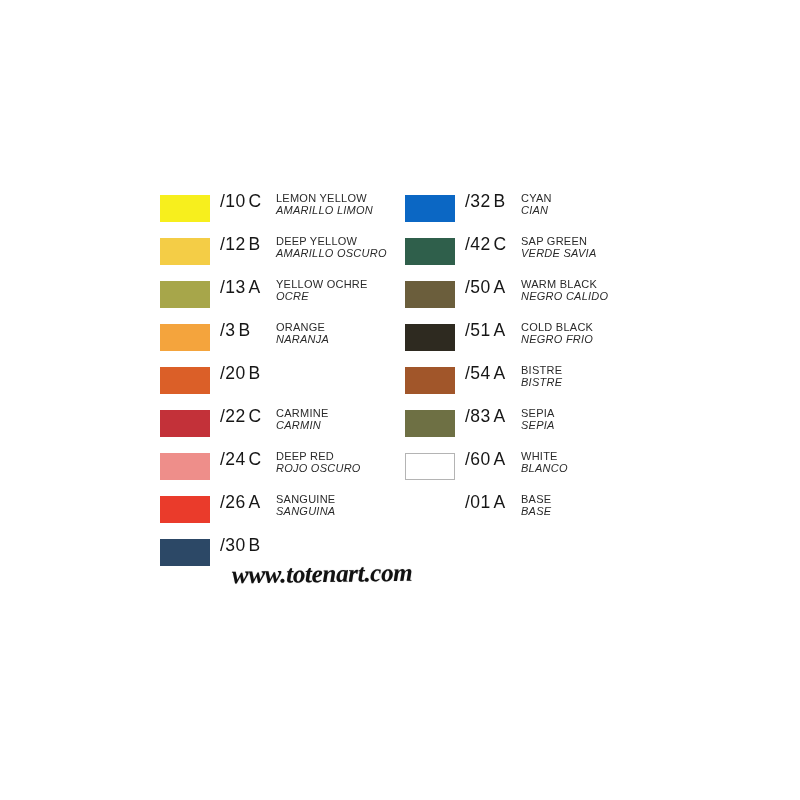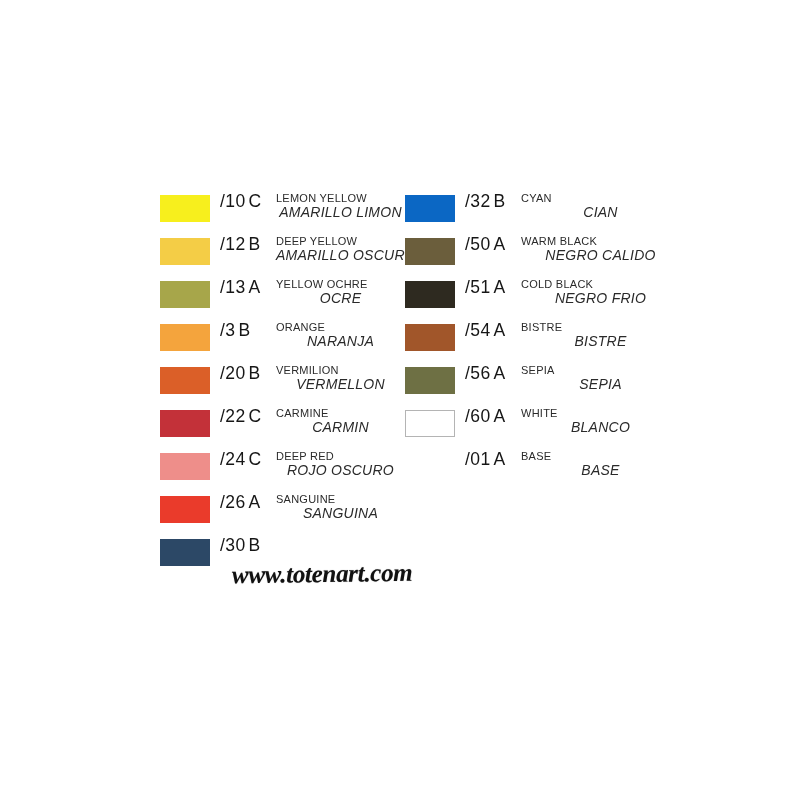--- a/index.html
+++ b/index.html
@@ -91,29 +91,28 @@
   }
   .name-en {
     font-size: 11px;
     letter-spacing: 0.25px;
     color: #2a2a2a;
     text-transform: uppercase;
     white-space: nowrap;
     display: block;
   }
   .name-es {
-    font-size: 14px;
+    font-size: 11px;
     letter-spacing: 0.25px;
     color: #2a2a2a;
     font-style: italic;
     text-transform: uppercase;
     white-space: nowrap;
     display: block;
     margin-top: 1px;
-    text-align: center;
   }
 
   .watermark {
     position: absolute;
     left: 232px;
     top: 560px;
     font-family: "Liberation Serif", serif;
     font-style: italic;
     font-weight: bold;
     font-size: 25px;
@@ -169,24 +168,20 @@
           <div class="names-cell">
             <span class="name-en">ORANGE</span>
             <span class="name-es">NARANJA</span>
           </div>
         </div>
         <div class="row">
           <div class="swatch-cell">
             <div class="swatch" style="background: rgb(219, 95, 40);"></div>
           </div>
           <div class="code-cell"><span class="code-num">/20</span><span class="code-letter">B</span></div>
-          <div class="names-cell">
-            <span class="name-en">VERMILION</span>
-            <span class="name-es">VERMELLON</span>
-          </div>
         </div>
         <div class="row">
           <div class="swatch-cell">
             <div class="swatch" style="background: rgb(195, 49, 57);"></div>
           </div>
           <div class="code-cell"><span class="code-num">/22</span><span class="code-letter">C</span></div>
           <div class="names-cell">
             <span class="name-en">CARMINE</span>
             <span class="name-es">CARMIN</span>
           </div>
@@ -224,20 +219,30 @@
             <div class="swatch" style="background: rgb(11, 103, 196);"></div>
           </div>
           <div class="code-cell"><span class="code-num">/32</span><span class="code-letter">B</span></div>
           <div class="names-cell">
             <span class="name-en">CYAN</span>
             <span class="name-es">CIAN</span>
           </div>
         </div>
         <div class="row">
           <div class="swatch-cell">
+            <div class="swatch" style="background: rgb(47, 95, 75);"></div>
+          </div>
+          <div class="code-cell"><span class="code-num">/42</span><span class="code-letter">C</span></div>
+          <div class="names-cell">
+            <span class="name-en">SAP GREEN</span>
+            <span class="name-es">VERDE SAVIA</span>
+          </div>
+        </div>
+        <div class="row">
+          <div class="swatch-cell">
             <div class="swatch" style="background: rgb(107, 94, 60);"></div>
           </div>
           <div class="code-cell"><span class="code-num">/50</span><span class="code-letter">A</span></div>
           <div class="names-cell">
             <span class="name-en">WARM BLACK</span>
             <span class="name-es">NEGRO CALIDO</span>
           </div>
         </div>
         <div class="row">
           <div class="swatch-cell">
@@ -256,21 +261,21 @@
           <div class="code-cell"><span class="code-num">/54</span><span class="code-letter">A</span></div>
           <div class="names-cell">
             <span class="name-en">BISTRE</span>
             <span class="name-es">BISTRE</span>
           </div>
         </div>
         <div class="row">
           <div class="swatch-cell">
             <div class="swatch" style="background: rgb(110, 112, 68);"></div>
           </div>
-          <div class="code-cell"><span class="code-num">/56</span><span class="code-letter">A</span></div>
+          <div class="code-cell"><span class="code-num">/83</span><span class="code-letter">A</span></div>
           <div class="names-cell">
             <span class="name-en">SEPIA</span>
             <span class="name-es">SEPIA</span>
           </div>
         </div>
         <div class="row">
           <div class="swatch-cell">
             <div class="swatch bordered" style="background: rgb(255, 255, 255);"></div>
           </div>
           <div class="code-cell"><span class="code-num">/60</span><span class="code-letter">A</span></div>

